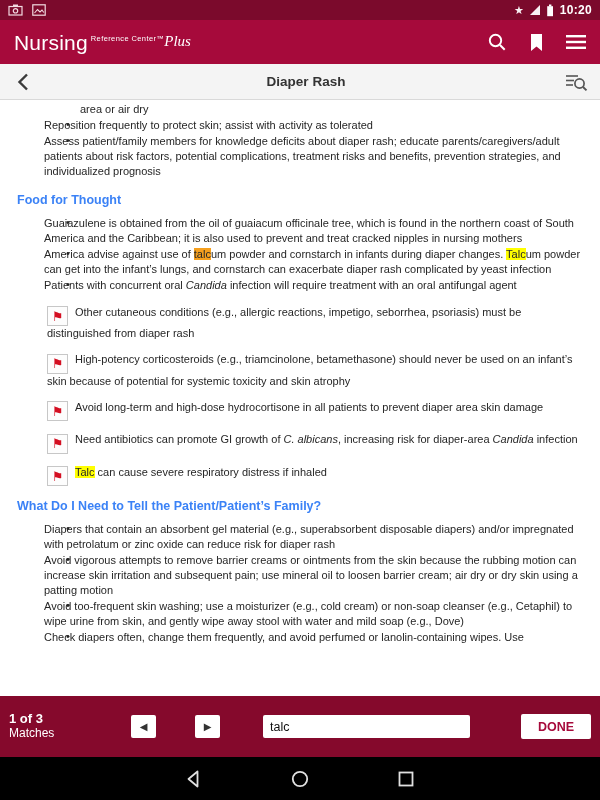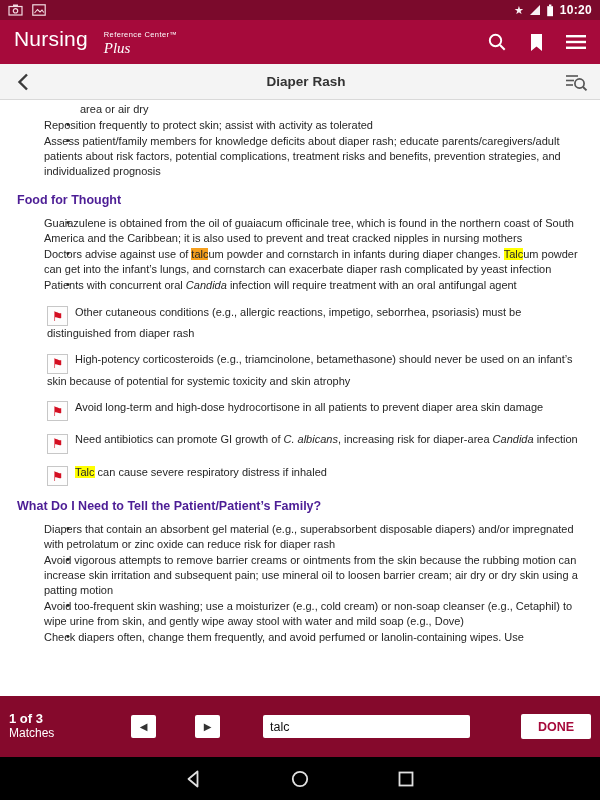--- a/index.html
+++ b/index.html
@@ -11,38 +11,38 @@
   .status-bar { flex:0 0 20px; background:#7b0a2c; color:#fff; display:flex; align-items:center; padding:0 8px; }
   .sb-left { display:flex; align-items:center; gap:9px; }
   .sb-right { margin-left:auto; display:flex; align-items:center; gap:6px; }
   .sb-time { font-size:12px; font-weight:bold; letter-spacing:0.3px; }
   .sb-star { font-size:11px; line-height:1; opacity:0.95; }
 
   
   .app-header { flex:0 0 44px; background:#a60a3b; display:flex; align-items:center; padding:0 14px; }
   .logo { display:flex; align-items:flex-start; color:#fff; }
   .logo-primary { font-size:21px; font-weight:normal; line-height:1; letter-spacing:0.2px; }
-  .logo-col { margin-left:16px; display:flex; flex-direction:column; }
+  .logo-col { margin-left:3px; display:flex; flex-direction:row; }
   .logo-secondary { font-size:7.5px; letter-spacing:0.4px; margin-top:2px; }
   .logo-plus { font-family:Liberation Serif, serif; font-style:italic; font-size:15px; line-height:1.1; margin-top:1px; }
   .header-icons { margin-left:auto; display:flex; align-items:center; gap:22px; }
   .hicon { display:flex; align-items:center; justify-content:center; cursor:pointer; }
 
   
   .title-bar { flex:0 0 36px; background:#f4f4f4; border-bottom:1px solid #d9d9d9; position:relative; display:flex; align-items:center; }
   .back-btn { position:absolute; left:10px; top:0; height:100%; display:flex; align-items:center; padding:0 6px; cursor:pointer; }
   .page-title { position:absolute; left:60px; right:48px; text-align:center; font-size:13.5px; font-weight:bold; color:#333; }
   .findpage-btn { position:absolute; right:12px; top:0; height:100%; display:flex; align-items:center; cursor:pointer; }
 
   
   .content { flex:1 1 auto; overflow:hidden; background:#fff; color:#262626; font-size:11px; line-height:15px; padding-top:2px; }
   .cont { padding:0 17px 1px 80px; }
   .bullet { position:relative; padding:0 16px 1px 44px; }
   .bullet::before { content:"•"; position:absolute; left:66px; top:-1px; }
-  .heading { font-weight:bold; font-size:12.5px; line-height:1.25; margin:13px 17px 7px 17px; color:#4c1d95; }
+  .heading { font-weight:bold; font-size:12.5px; line-height:1.25; margin:13px 17px 7px 17px; color:#3b82f6; }
   .flag { padding:0 16px 0 47px; margin:11px 0; }
   .flagbox { display:inline-flex; align-items:center; justify-content:center; width:21px; height:20px; border:1px solid #c7c7c7; background:#fdfdfd; margin-right:7px; vertical-align:-5px; }
   .flagglyph { color:#d40f22; font-size:13px; line-height:1; }
   .hl-current { background:#f6a01e; }
   .hl { background:#ffff00; }
   .i { font-style:italic; }
 
   
   .find-bar { flex:0 0 34px; background:#85092c; color:#fff; display:flex; align-items:center; padding:16px 9px;gap:36px; }
   .matches { width:86px; line-height:1.15; }
@@ -134,21 +134,21 @@
     </span>
   </div>
 
   <div class="content">
     <div>
         <div class="cont"><span>area or air dry</span></div>
         <div class="bullet"><span>Reposition frequently to protect skin; assist with activity as tolerated</span></div>
         <div class="bullet"><span>Assess patient/family members for knowledge deficits about diaper rash; educate parents/caregivers/adult patients about risk factors, potential complications, treatment risks and benefits, prevention strategies, and individualized prognosis</span></div>
         <div class="heading"><span>Food for Thought</span></div>
         <div class="bullet"><span>Guaiazulene is obtained from the oil of guaiacum officinale tree, which is found in the northern coast of South America and the Caribbean; it is also used to prevent and treat cracked nipples in nursing mothers</span></div>
-        <div class="bullet"><span>Doctors advise against use of </span><span class="hl-current">talc</span><span>um powder and cornstarch in infants during diaper changes. </span><span class="hl">Talc</span><span>um powder can get into the infant’s lungs, and cornstarch can exacerbate diaper rash complicated by yeast infection</span></div>
+        <div class="bullet"><span>America advise against use of </span><span class="hl-current">talc</span><span>um powder and cornstarch in infants during diaper changes. </span><span class="hl">Talc</span><span>um powder can get into the infant’s lungs, and cornstarch can exacerbate diaper rash complicated by yeast infection</span></div>
         <div class="bullet"><span>Patients with concurrent oral </span><span class="i">Candida</span><span> infection will require treatment with an oral antifungal agent</span></div>
         <div class="flag"><span class="flagbox">
             <span class="flagglyph">⚑</span>
           </span><span>Other cutaneous conditions (e.g., allergic reactions, impetigo, seborrhea, psoriasis) must be distinguished from diaper rash</span></div>
         <div class="flag"><span class="flagbox">
             <span class="flagglyph">⚑</span>
           </span><span>High-potency corticosteroids (e.g., triamcinolone, betamethasone) should never be used on an infant’s skin because of potential for systemic toxicity and skin atrophy</span></div>
         <div class="flag"><span class="flagbox">
             <span class="flagglyph">⚑</span>
           </span><span>Avoid long-term and high-dose hydrocortisone in all patients to prevent diaper area skin damage</span></div>

